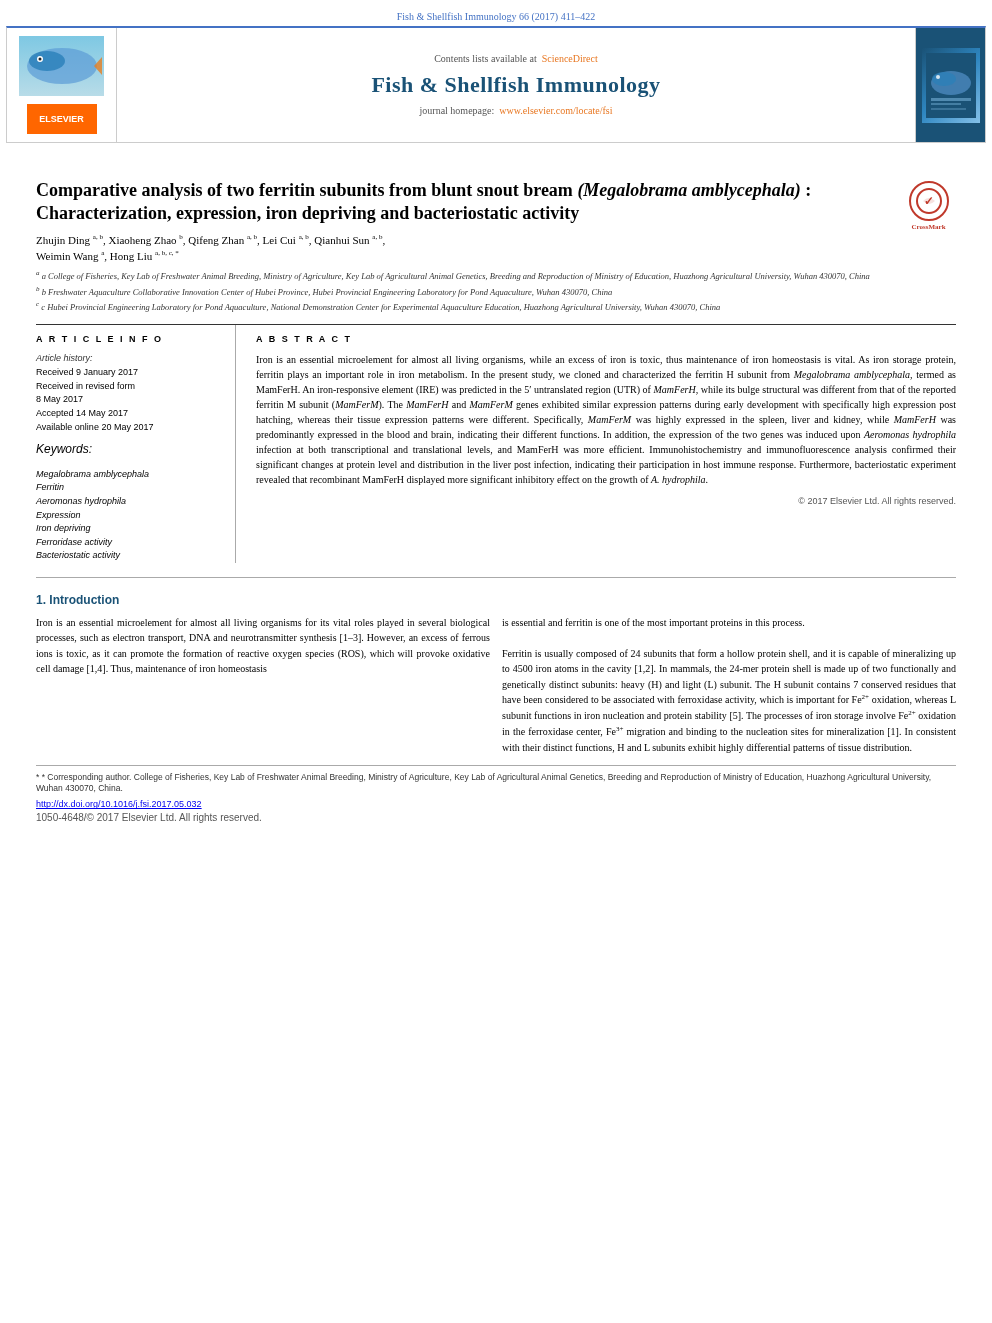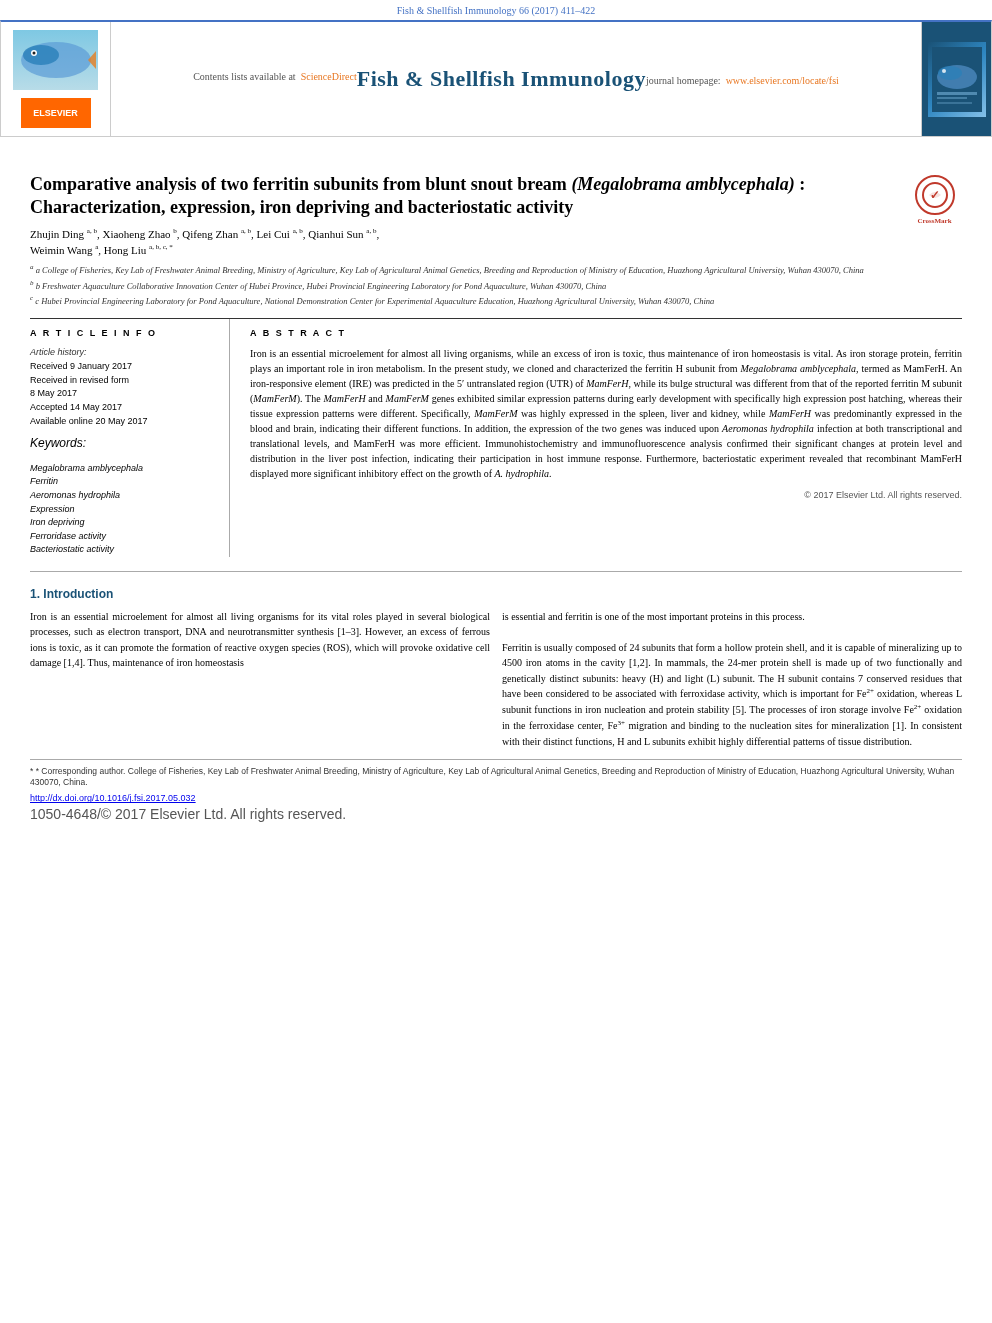--- a/index.html
+++ b/index.html
@@ -8,21 +8,21 @@
       background: #fff;
       color: #000;
       width: 992px;
       min-height: 1323px;
       font-size: 12px;
       line-height: 1.4;
     }
     .page-wrapper {
       width: 992px;
       background: #fff;
-      padding: 0;
+      padding: 6px;
     }
     
     .top-bar {
       text-align: center;
       font-size: 10px;
       color: #4472c4;
       padding: 4px 0 2px 0;
       border-bottom: none;
     }
     
@@ -53,20 +53,21 @@
       justify-content: center;
       color: #fff;
       font-size: 9px;
       font-weight: bold;
       font-family: Arial, sans-serif;
       margin-top: 8px;
     }
     .journal-header-center {
       flex: 1;
       display: flex;
+      flex-direction: column;
       align-items: center;
       justify-content: center;
       padding: 10px 20px;
     }
     .sciencedirect-link {
       font-size: 10px;
       color: #555;
       margin-bottom: 4px;
     }
     .sciencedirect-link a { color: #e87722; text-decoration: none; }
@@ -281,21 +282,21 @@
     .footnote-item {
       margin-bottom: 3px;
       line-height: 1.3;
     }
     .doi-line {
       color: #1a5276;
       font-size: 9px;
       margin-top: 4px;
     }
     .issn-line {
-      font-size: 14px;
+      font-size: 10px;
       color: #555;
     }
     sup { font-size: 7px; vertical-align: super; }
   </style>
 </head>
 <body>
 
 <div class="page-wrapper">
 
   <div class="top-bar">

